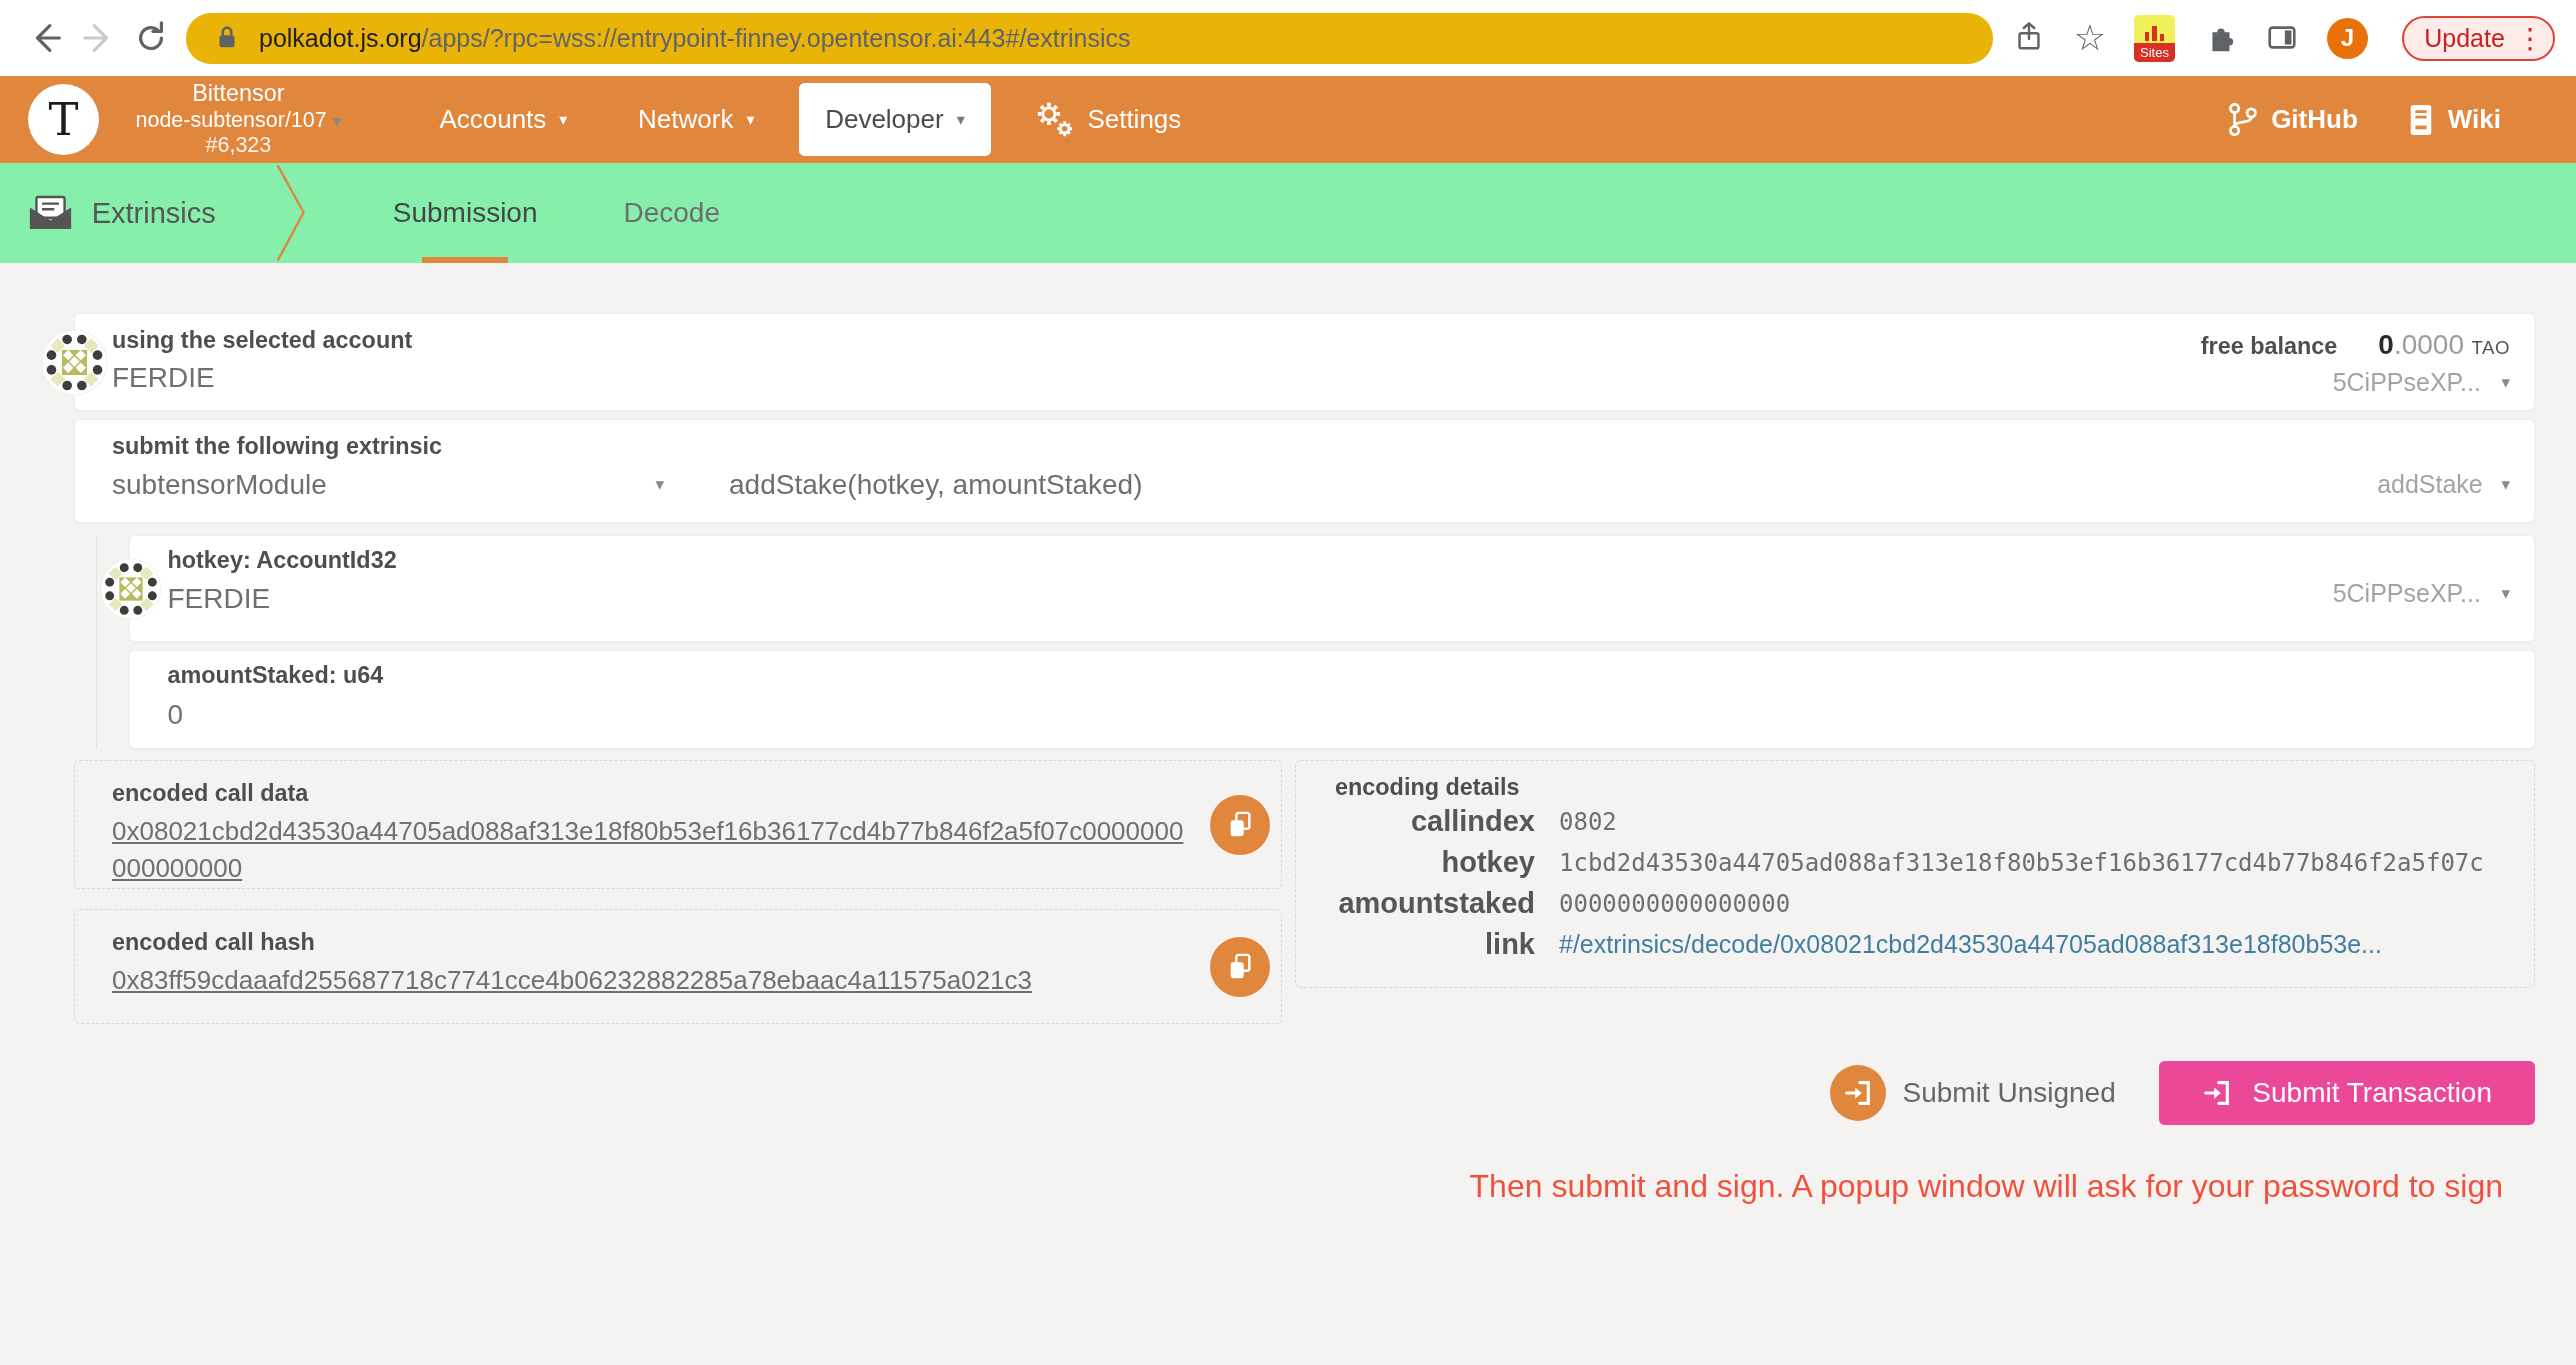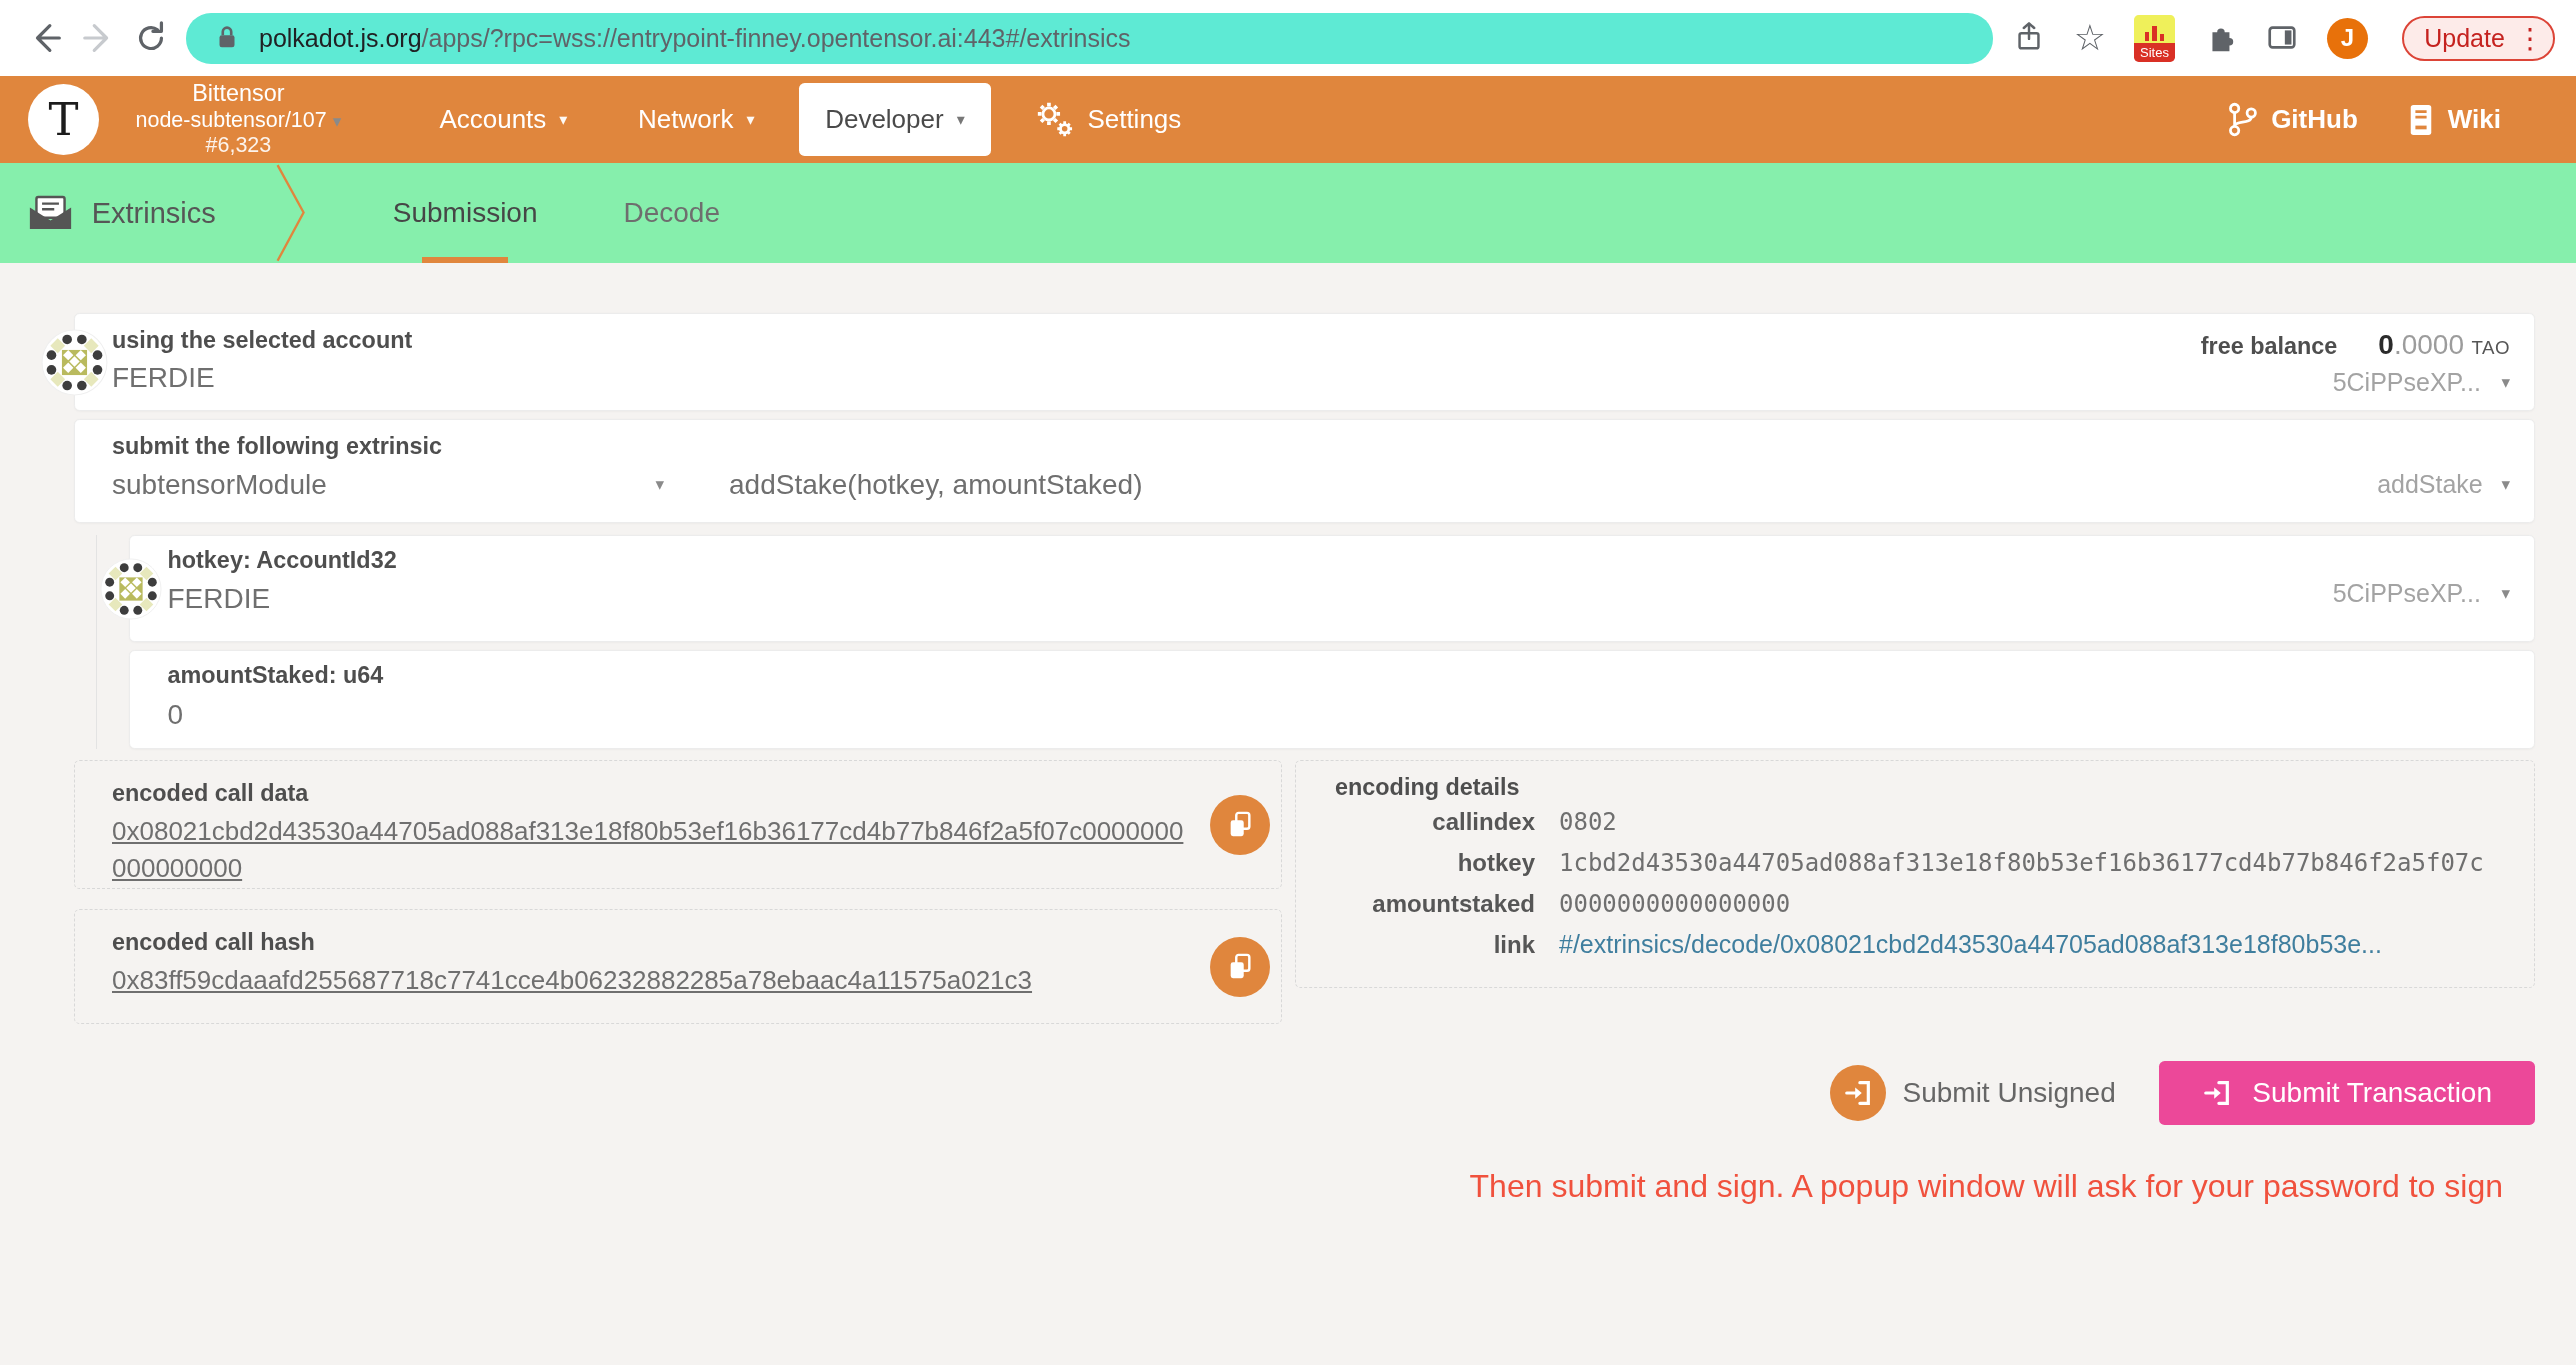--- a/index.html
+++ b/index.html
@@ -3,21 +3,21 @@
 <meta charset="utf-8">
 <style>
   * { margin:0; padding:0; box-sizing:border-box; }
   html,body { width:2576px; height:1366px; overflow:hidden; }
   body { font-family:"Liberation Sans", sans-serif; display:flex; flex-direction:column; background:#f5f3f1; }
 
   
   .browser-bar { height:76px; background:#fff; display:flex; align-items:center; padding:0 20.6px; flex-shrink:0; }
   .nav-ico { width:52px; height:52px; display:flex; align-items:center; justify-content:center; color:#5f6368; font-size:37px; cursor:pointer; }
   .nav-ico.disabled { color:#c7cace; }
-  .url-pill { flex:1; height:51px; background:#5eead4; border-radius:25px; display:flex; align-items:center; padding:0 26px; margin:0 18.7px 0 9.4px; min-width:0; }
+  .url-pill { flex:1; height:51px; background:#eab308; border-radius:25px; display:flex; align-items:center; padding:0 26px; margin:0 18.7px 0 9.4px; min-width:0; }
   .url-text { font-size:25px; white-space:nowrap; overflow:hidden; margin-left:17px; }
   .url-host { color:#202124; }
   .url-path { color:#5f6368; }
   .chrome-icons { display:flex; align-items:center; gap:28px; }
   .star-glyph { font-size:36px; color:#5f6368; }
   .ext-sites { width:41px; height:47px; display:flex; flex-direction:column; border-radius:4.7px; overflow:hidden; cursor:pointer; }
   .ext-sites .top { flex:1; background:#eff05a; display:flex; align-items:flex-end; justify-content:center; gap:2.8px; padding-bottom:1.9px; }
   .ext-sites .top i { width:4.7px; background:#d93025; display:block; }
   .ext-sites .bottom { height:18.7px; background:#d93025; color:#fff; font-size:13px; display:flex; align-items:center; justify-content:center; }
   .avatar { width:41px; height:41px; border-radius:50%; background:#e8710a; color:#fff; font-size:24px; font-weight:bold; display:flex; align-items:center; justify-content:center; cursor:pointer; }
@@ -89,21 +89,21 @@
   .left-col { width:1208px; display:flex; flex-direction:column; gap:20px; }
   .obox { border:0.9px dashed #d8d8d8; border-radius:5.6px; position:relative; padding:18.7px 89px 0 37px; }
   .obox.data { height:129px; }
   .obox.hash { height:115px; }
   .obox-val { font-size:26px; color:#6f6f6f; line-height:37px; word-break:break-all; max-width:1090px; margin-top:6.5px;text-decoration:underline; }
   .copy-btn { position:absolute; right:11.2px; top:50%; transform:translateY(-50%); width:60px; height:60px; border-radius:50%; background:#e0863d; display:flex; align-items:center; justify-content:center; cursor:pointer; }
 
   .details-box { flex:1; height:228px; border:0.9px dashed #d8d8d8; border-radius:5.6px; padding-top:13px; }
   .details-title { margin-left:39px; font-size:23.4px; font-weight:bold; color:#4e4e4e; }
   .drow { display:flex; align-items:center; height:41px; }
-  .dlabel { width:239px; text-align:right; font-size:24px; font-weight:bold; color:#565656; flex-shrink:0; }
+  .dlabel { width:239px; text-align:right; font-size:29px; font-weight:bold; color:#565656; flex-shrink:0; }
   .dvalue { margin-left:24px; font-family:"DejaVu Sans Mono", monospace; font-size:24px; color:#6f6f6f; white-space:nowrap; }
   .dvalue.link { font-family:"Liberation Sans", sans-serif; font-size:25px; color:#3f7e9e; cursor:pointer; }
 
   .actions-row { display:flex; justify-content:flex-end; align-items:center; margin-top:37px; gap:43px; }
   .unsigned { display:flex; align-items:center; gap:17px; cursor:pointer; }
   .unsigned-label { font-size:28px; color:#666; }
   .circle-btn { width:56px; height:56px; border-radius:50%; background:#e0863d; display:flex; align-items:center; justify-content:center; }
   .primary-btn { height:64px; background:#ec4899; border-radius:5.6px; color:#fff; font-size:28px; display:flex; align-items:center; gap:20.6px; padding:0 43px; cursor:pointer; }
 
   .note { margin-top:43px; text-align:right; padding-right:32px; color:#f0513d; font-size:32px; }

